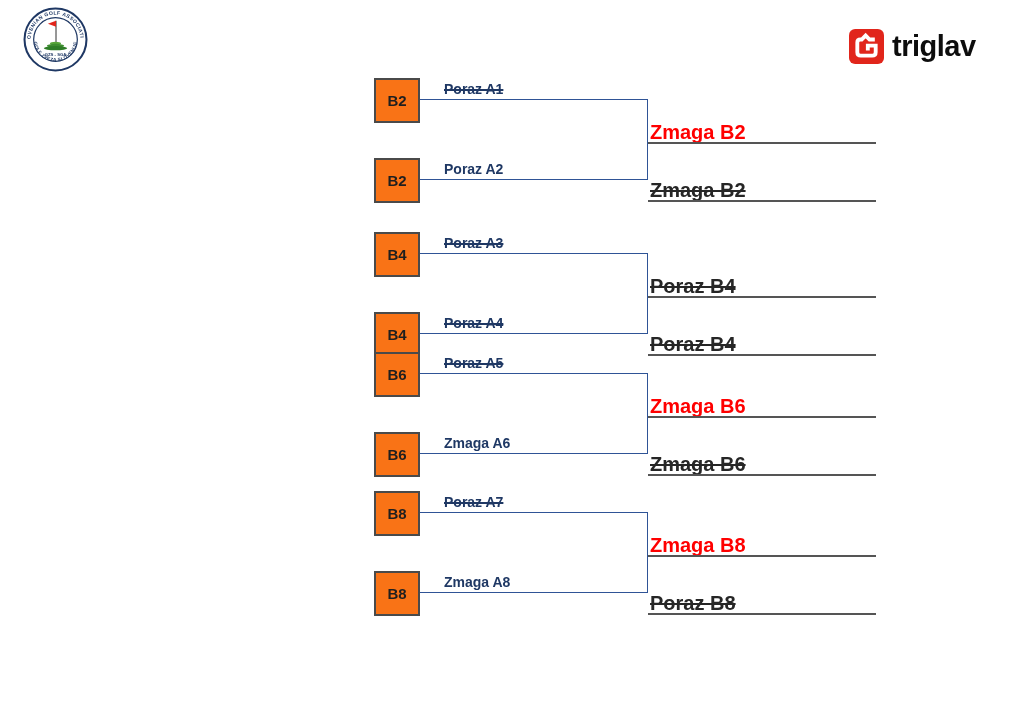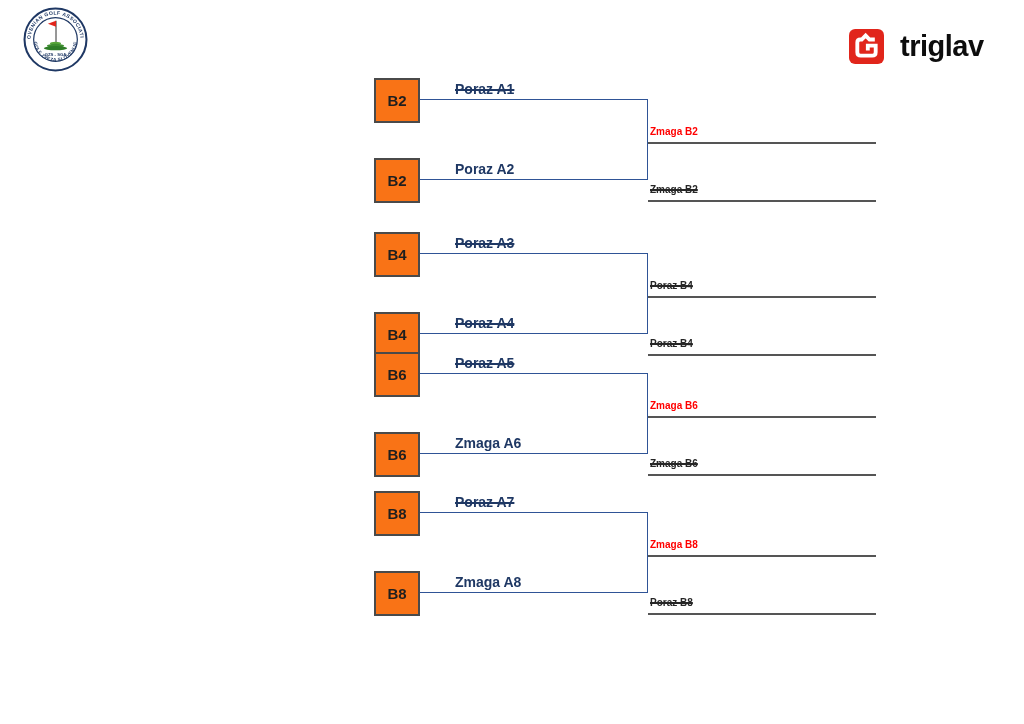--- a/index.html
+++ b/index.html
@@ -7,21 +7,21 @@
     position:relative;width:1024px;height:724px;background:#ffffff;
     font-family:"Liberation Sans",sans-serif;overflow:hidden;margin:0 auto;
   }
   
   .org-logo{position:absolute;left:23px;top:7px;width:65px;height:65px;}
   .title-box{
     position:absolute;left:404px;top:25px;width:135px;height:32px;
     border:2px solid #3f3f3f;display:flex;align-items:center;justify-content:center;
     font-size:23px;color:#1a1a1a;letter-spacing:0.5px;box-sizing:border-box;
   }
-  .sponsor{position:absolute;left:849px;top:29px;display:flex;align-items:flex-end;gap:16px;}
+  .sponsor{position:absolute;left:849px;top:29px;display:flex;align-items:flex-end;gap:8px;}
   .sponsor .word{font-size:29px;font-weight:bold;color:#0d0d0d;letter-spacing:-0.5px;line-height:35px;}
 
   
   .bracket{position:absolute;left:0;top:0;width:1024px;height:724px;}
   .match{position:absolute;left:374px;width:502px;height:140px;}
   .match:nth-of-type(1){top:78px;}
   .match:nth-of-type(2){top:217px;margin-top:15px;}
   .match:nth-of-type(3){top:352px;}
   .match:nth-of-type(4){top:491px;}
 
@@ -32,33 +32,33 @@
   }
   .seed-top{top:0;}
   .seed-bottom{top:80px;}
 
   .h-line{position:absolute;left:46px;width:227px;height:0;border-top:1.5px solid #2F5496;}
   .top-line{top:21px;}
   .bottom-line{top:101px;}
   .v-line{position:absolute;left:273px;top:21px;width:0;height:81px;border-left:1.5px solid #2F5496;}
 
   .player-label{
-    position:absolute;left:45px;height:18px;line-height:18px;
+    position:absolute;left:34px;height:18px;line-height:18px;
     font-size:14px;font-weight:bold;color:#1F3864;white-space:nowrap;padding-left:36px;
   }
   .top-player{top:2px;}
   .bottom-player{top:82px;}
 
   .result-line{position:absolute;left:274px;width:228px;height:0;border-top:2px solid #555555;}
   .winner-line{top:64px;}
   .loser-line{top:122px;}
 
   .result-label{
     position:absolute;left:276px;height:18px;line-height:18px;
-    font-size:10px;font-weight:bold;color:#262626;white-space:nowrap;
+    font-size:20px;font-weight:bold;color:#262626;white-space:nowrap;
   }
   .winner-label{top:45px;}
   .loser-label{top:103px;}
   .winner{color:#FF0000;}
   .struck{text-decoration:line-through;text-decoration-thickness:2px;}
 </style>
 </head>
 <body>
 
 <div class="page">

